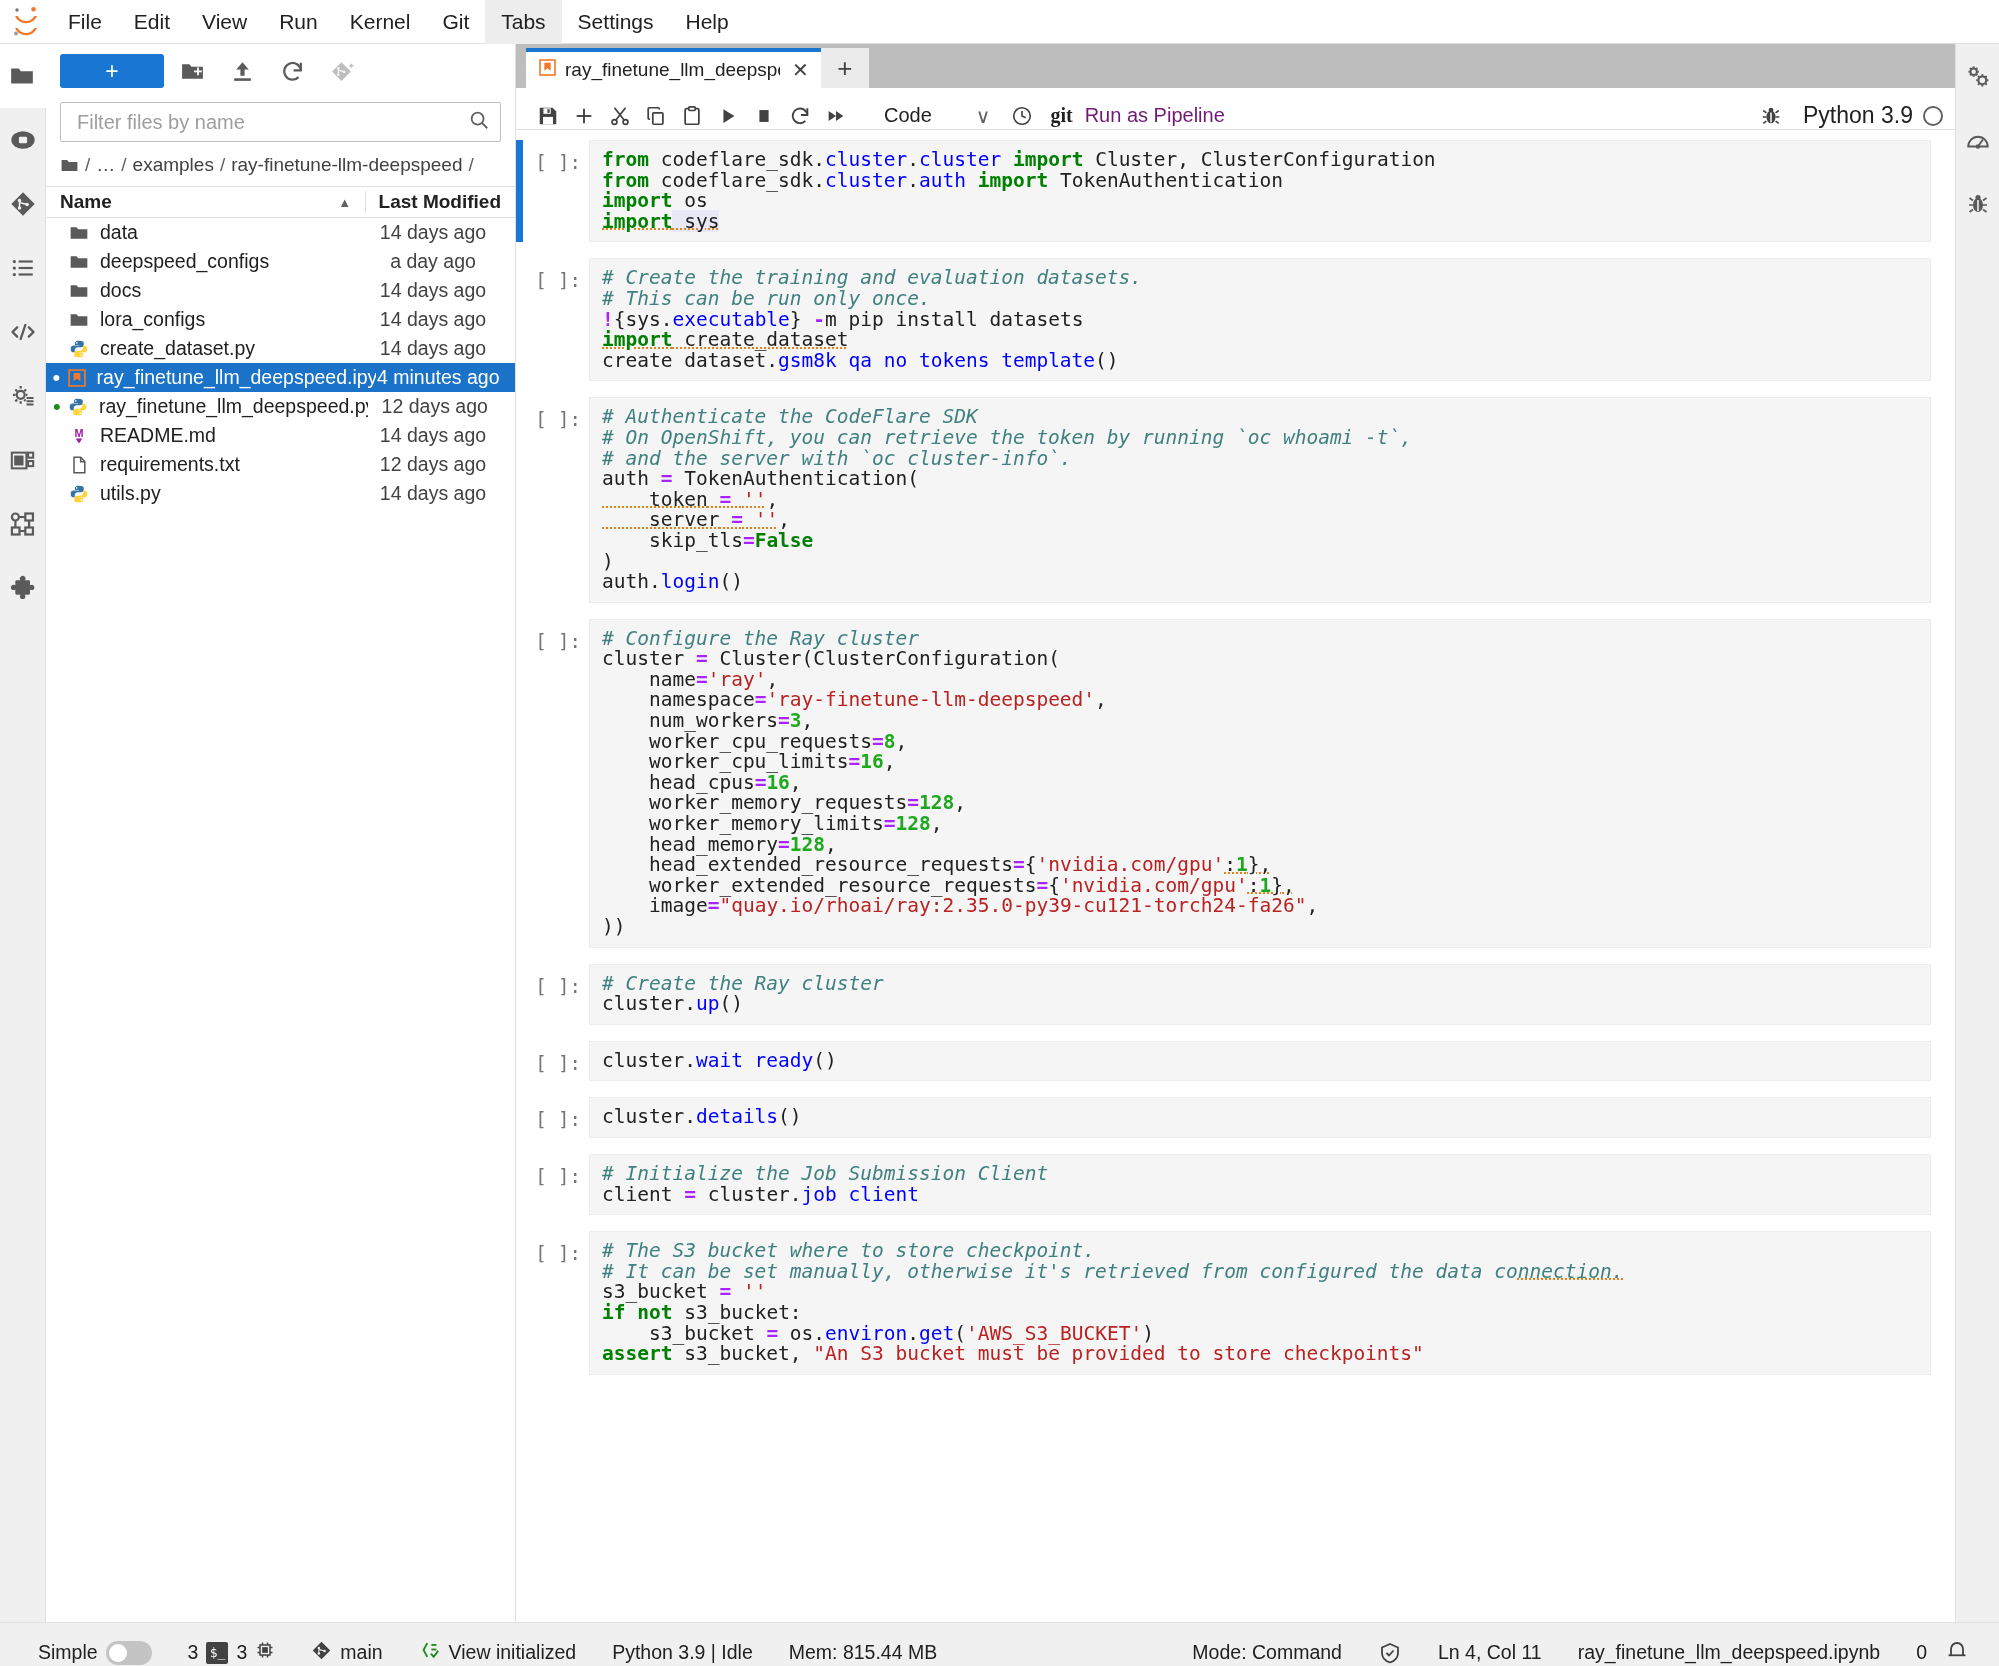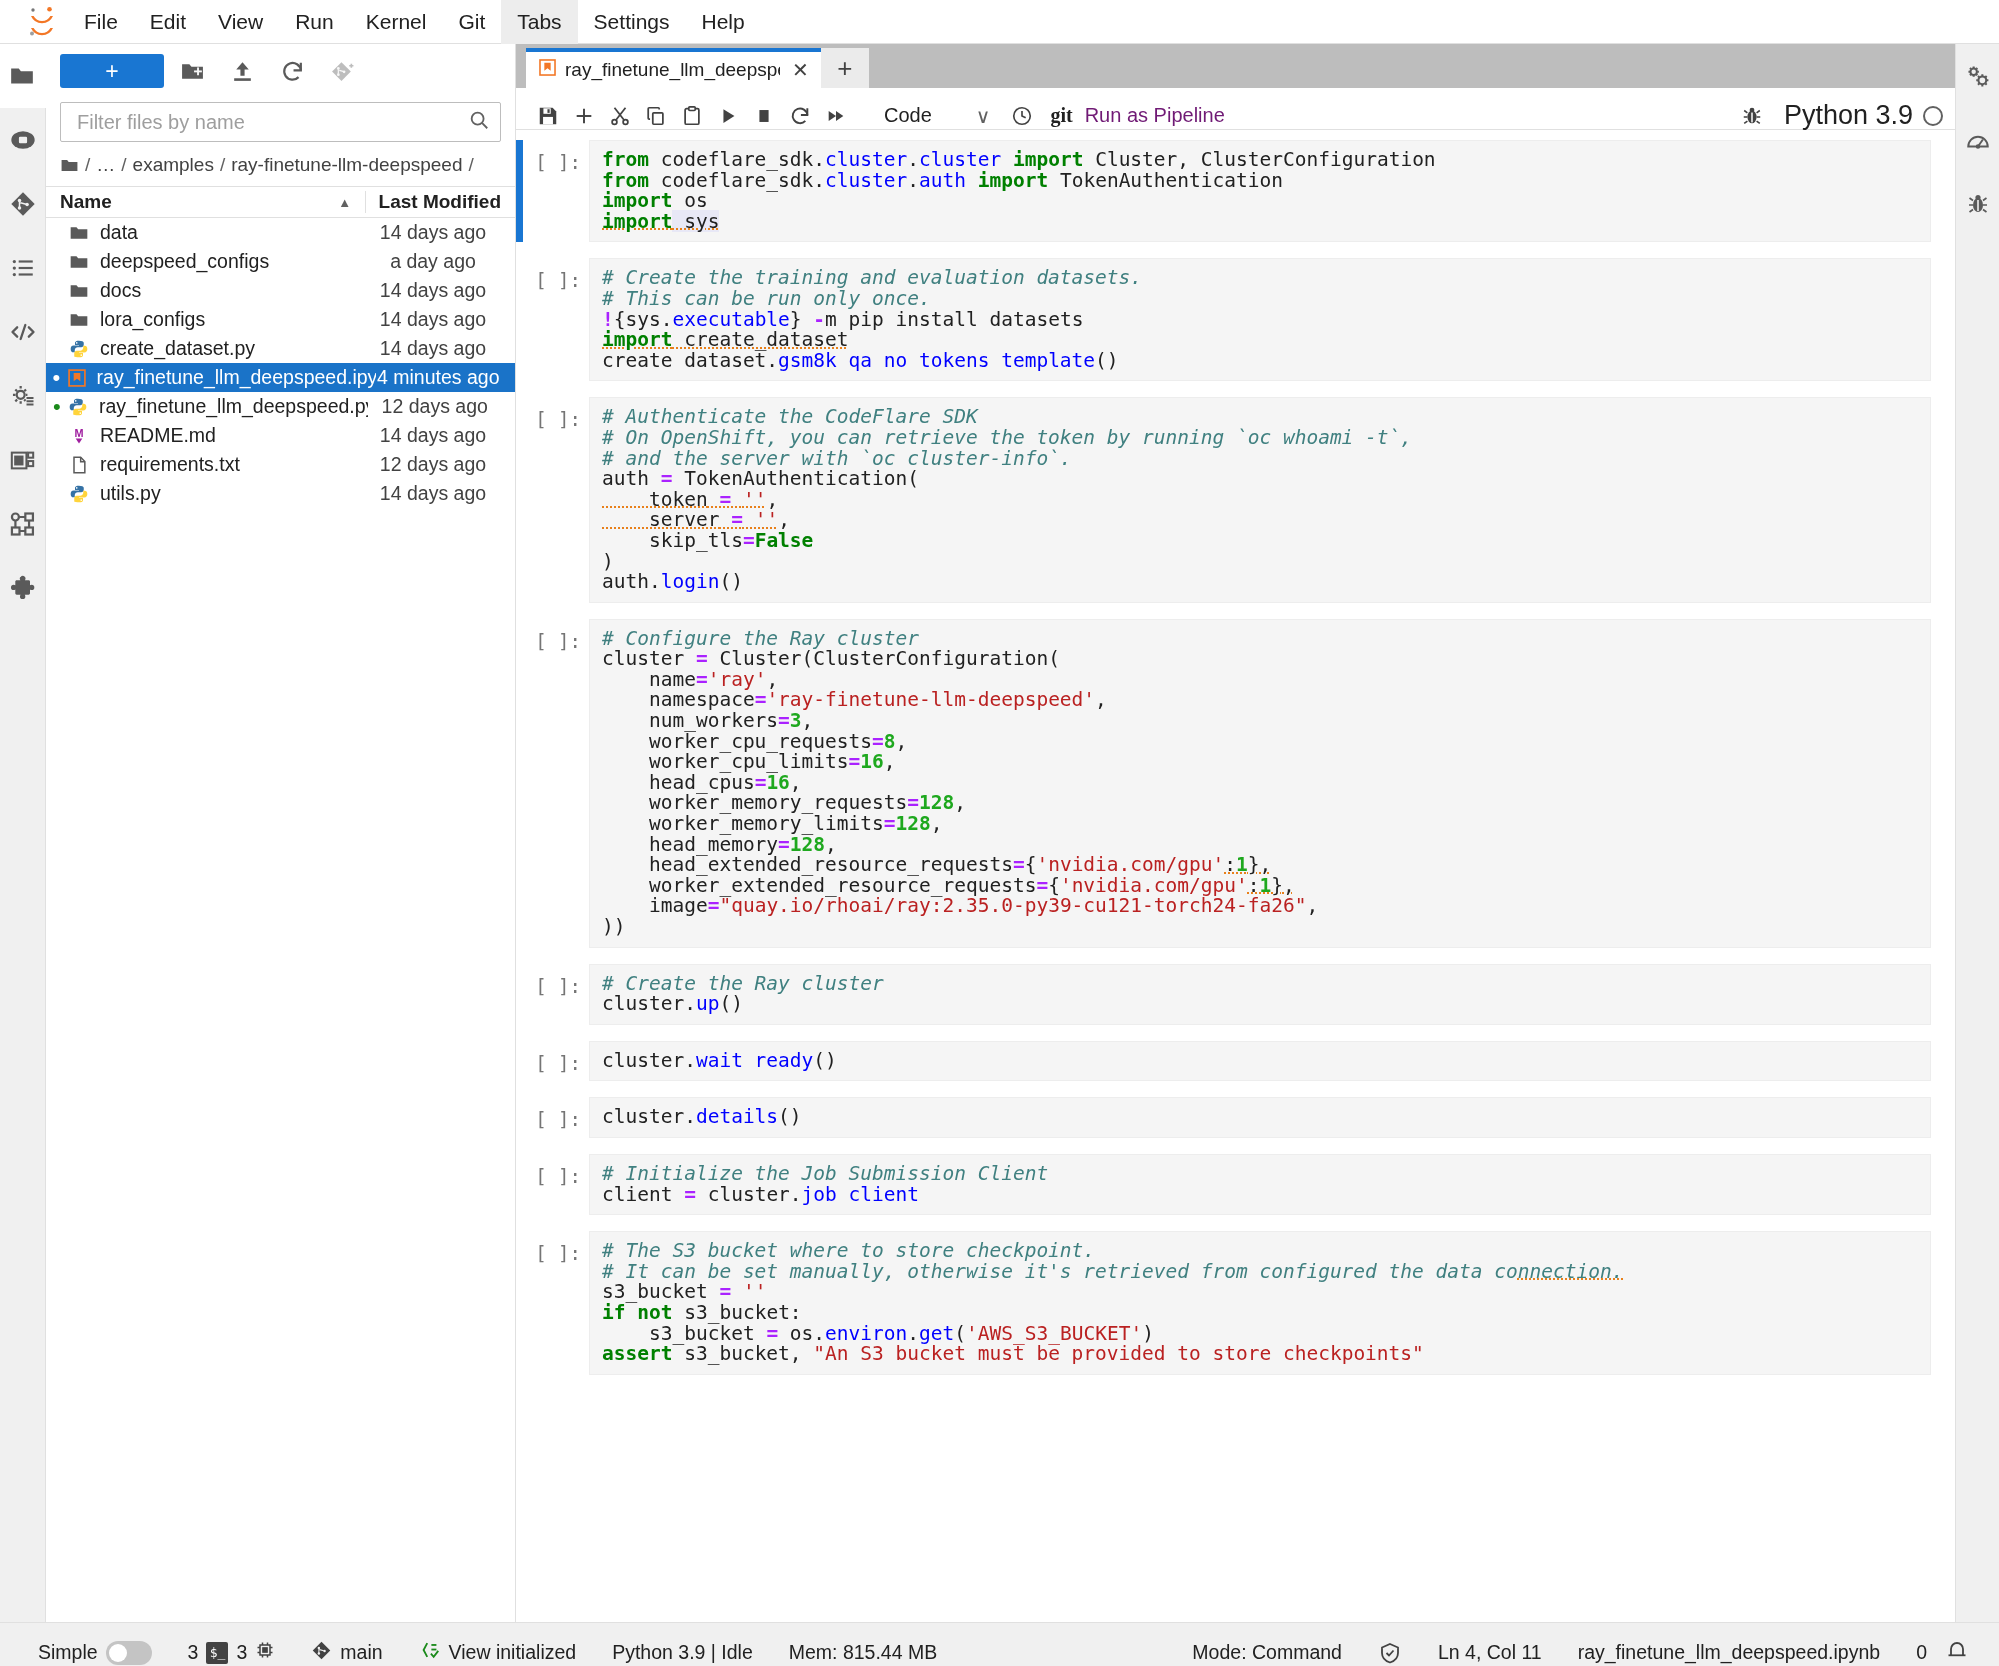--- a/index.html
+++ b/index.html
@@ -12,21 +12,21 @@
     -webkit-font-smoothing: antialiased;
   }
   .app { width: 1999px; height: 1666px; display: flex; flex-direction: column; background:#fff; }
 
   
   .menubar {
     height: 44px; flex: 0 0 44px;
     display: flex; align-items: center;
     background: #fff;
     border-bottom: 1px solid #e0e0e0;
-    padding-left: 16px;
+    padding-left: 0;
   }
   .jp-logo { width: 52px; height: 44px; display:flex; align-items:center; justify-content:center; }
   .menu-item {
     font-size: 21px; color: #212121;
     padding: 10px 16px; line-height: 24px;
     cursor: default; white-space: nowrap;
   }
   .menu-item.active { background: #ededed; }
 
   
@@ -142,21 +142,21 @@
   .nbtoolbar .tb { width: 36px; height: 36px; display:flex; align-items:center; justify-content:center; cursor:pointer; }
   .celltype {
     display: flex; align-items: center; gap: 44px;
     margin-left: 12px; font-size: 20px; color: #212121; cursor: pointer;
     padding: 0 6px;
   }
   .tb-sep { width: 12px; }
   .runpipe { font-size: 20px; color: #701a75; margin-left: 12px; cursor: pointer; }
   .gitglyph { font-size: 20px; font-weight: bold; color:#212121; font-family:"Liberation Serif", serif; margin-left: 10px; }
   .spacer { flex: 1 1 auto; }
-  .kernelname { font-size: 27px; color: #212121; margin: 0 10px 0 14px; }
+  .kernelname { font-size: 23px; color: #212121; margin: 0 10px 0 14px; }
   .kernelidle { width: 20px; height: 20px; border: 2px solid #616161; border-radius: 50%; }
 
   .nbscroll {
     flex: 1 1 auto; background: #fff; overflow: hidden;
     padding: 10px 0 0 0; position: relative;
   }
   .cell { display: flex; align-items: flex-start; padding: 0 24px 0 0; margin-bottom: 16px; position: relative; }
   .cell .activebar {
     width: 7px; flex: 0 0 7px; background: transparent; margin-right: 6px; align-self: stretch;
   }

